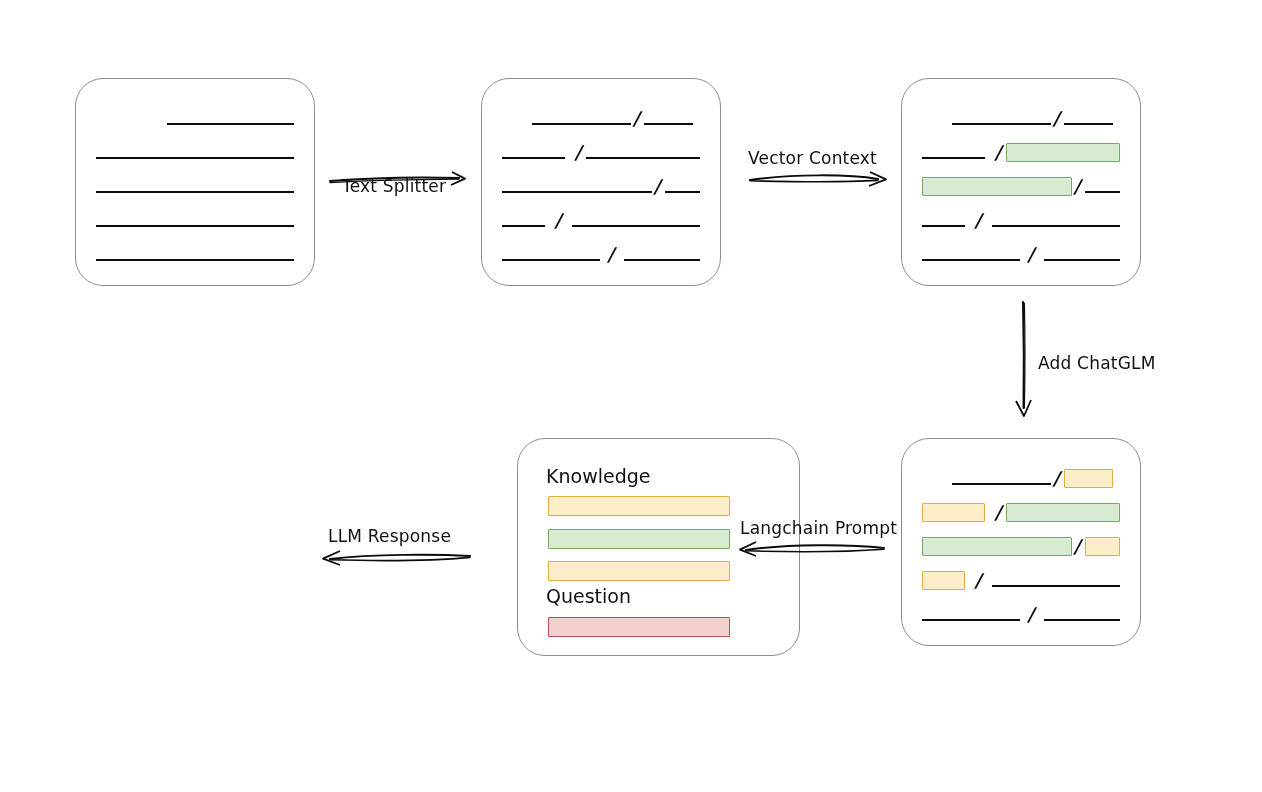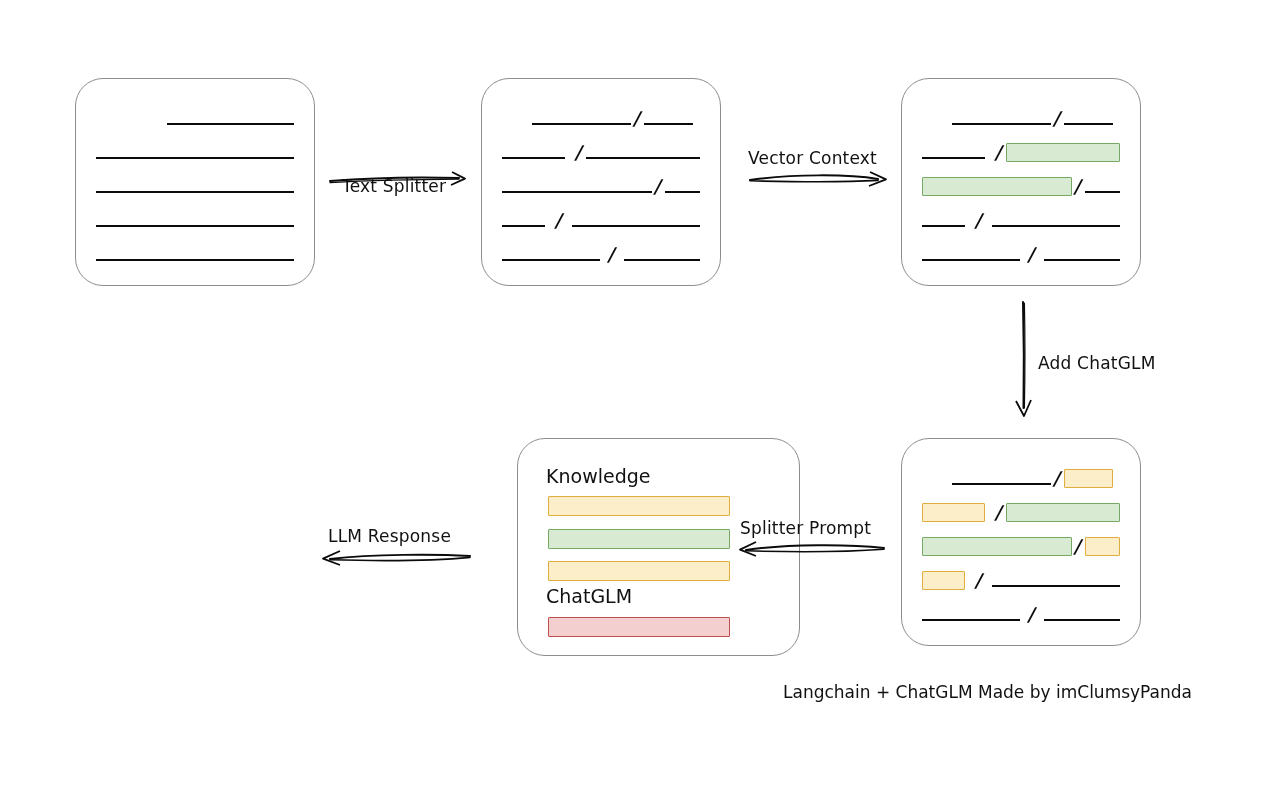--- a/index.html
+++ b/index.html
@@ -249,21 +249,21 @@
       </div>
   </div>
 
   <div class="box" id="box-prompt" style="left:481px; top:438px; width:283px; height:218px;margin-left:36px;">
     <div class="heading" style="left:28px; top:26px;">Knowledge</div>
 
     <div class="bar yellow" style="left:30px; top:57px; width:182px;"></div>
     <div class="bar green" style="left:30px; top:90px; width:182px;"></div>
     <div class="bar yellow" style="left:30px; top:122px; width:182px;"></div>
 
-    <div class="heading" style="left:28px; top:146px;">ChatGLM</div>
+    <div class="heading" style="left:28px; top:146px;">Question</div>
 
     <div class="bar red" style="left:30px; top:178px; width:182px;"></div>
   </div>
 
 
   <div class="label" style="left:342px; top:136px;margin-top:40px;">Text Splitter</div>
   <svg class="arrow" style="left:328px; top:168px;" width="150" height="24" viewBox="0 0 150 24">
     <path d="M2,13 C40,10 95,9 131,10" fill="none" stroke="#0b0b0b" stroke-width="2" stroke-linecap="round"></path>
     <path d="M2,14.6 C40,12.6 95,11.4 131,11.2" fill="none" stroke="#0b0b0b" stroke-width="1.2" stroke-linecap="round"></path>
     <path d="M124,4 L137,10.6 L123,17 " fill="none" stroke="#0b0b0b" stroke-width="1.8" stroke-linejoin="round"></path>
@@ -276,29 +276,28 @@
     <path d="M122,4 L138,11.4 L121,18" fill="none" stroke="#0b0b0b" stroke-width="1.8" stroke-linejoin="round"></path>
   </svg>
 
   <div class="label" style="left:1038px; top:353px;">Add ChatGLM</div>
   <svg class="arrow" style="left:1008px; top:300px;" width="34" height="120" viewBox="0 0 34 120">
     <path d="M15,2 C16,40 16,78 15.5,108" fill="none" stroke="#0b0b0b" stroke-width="2" stroke-linecap="round"></path>
     <path d="M16.4,3 C17.2,40 17.0,78 16.4,108" fill="none" stroke="#0b0b0b" stroke-width="1.2" stroke-linecap="round"></path>
     <path d="M8,101 L16,116 L23,100" fill="none" stroke="#0b0b0b" stroke-width="1.8" stroke-linejoin="round"></path>
   </svg>
 
-  <div class="label" style="left:740px; top:518px;">Splitter Prompt</div>
+  <div class="label" style="left:740px; top:518px;">Langchain Prompt</div>
   <svg class="arrow" style="left:738px; top:538px;" width="148" height="26" viewBox="0 0 148 26">
     <path d="M146,10 C110,6 50,6 8,12" fill="none" stroke="#0b0b0b" stroke-width="2" stroke-linecap="round"></path>
     <path d="M146,11.2 C108,14 50,14 8,12.8" fill="none" stroke="#0b0b0b" stroke-width="1.6" stroke-linecap="round"></path>
     <path d="M18,4 L2,11.6 L18,18" fill="none" stroke="#0b0b0b" stroke-width="1.8" stroke-linejoin="round"></path>
   </svg>
 
   <div class="label" style="left:328px; top:526px;">LLM Response</div>
   <svg class="arrow" style="left:320px; top:546px;" width="152" height="26" viewBox="0 0 152 26">
     <path d="M150,10 C114,8 54,8 10,13" fill="none" stroke="#0b0b0b" stroke-width="2" stroke-linecap="round"></path>
     <path d="M150,11.4 C112,15 54,15 10,13.8" fill="none" stroke="#0b0b0b" stroke-width="1.6" stroke-linecap="round"></path>
     <path d="M20,5 L3,12.6 L20,19" fill="none" stroke="#0b0b0b" stroke-width="1.8" stroke-linejoin="round"></path>
   </svg>
 
-  <div class="footer" style="left:783px; top:682px;">Langchain + ChatGLM Made by imClumsyPanda</div>
 
 </div>
 
 </body></html>

